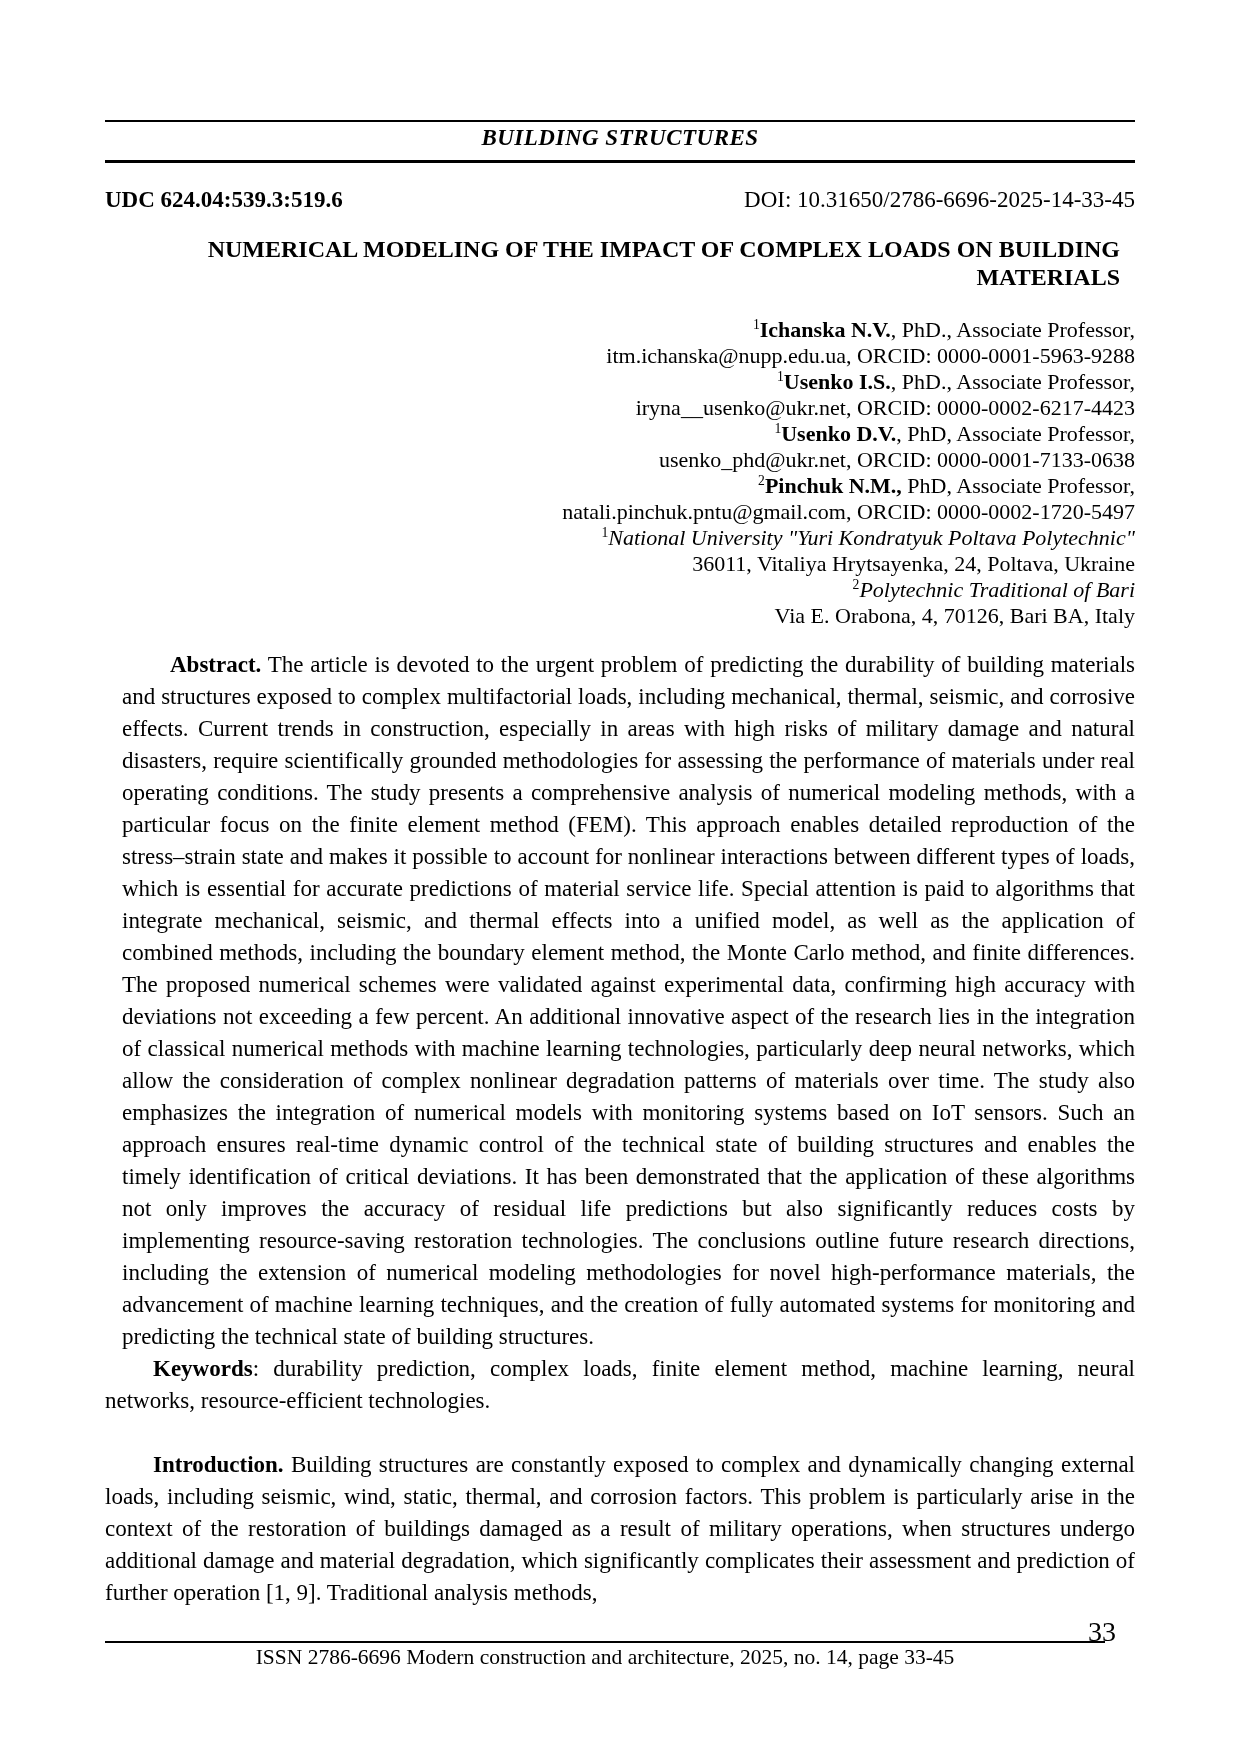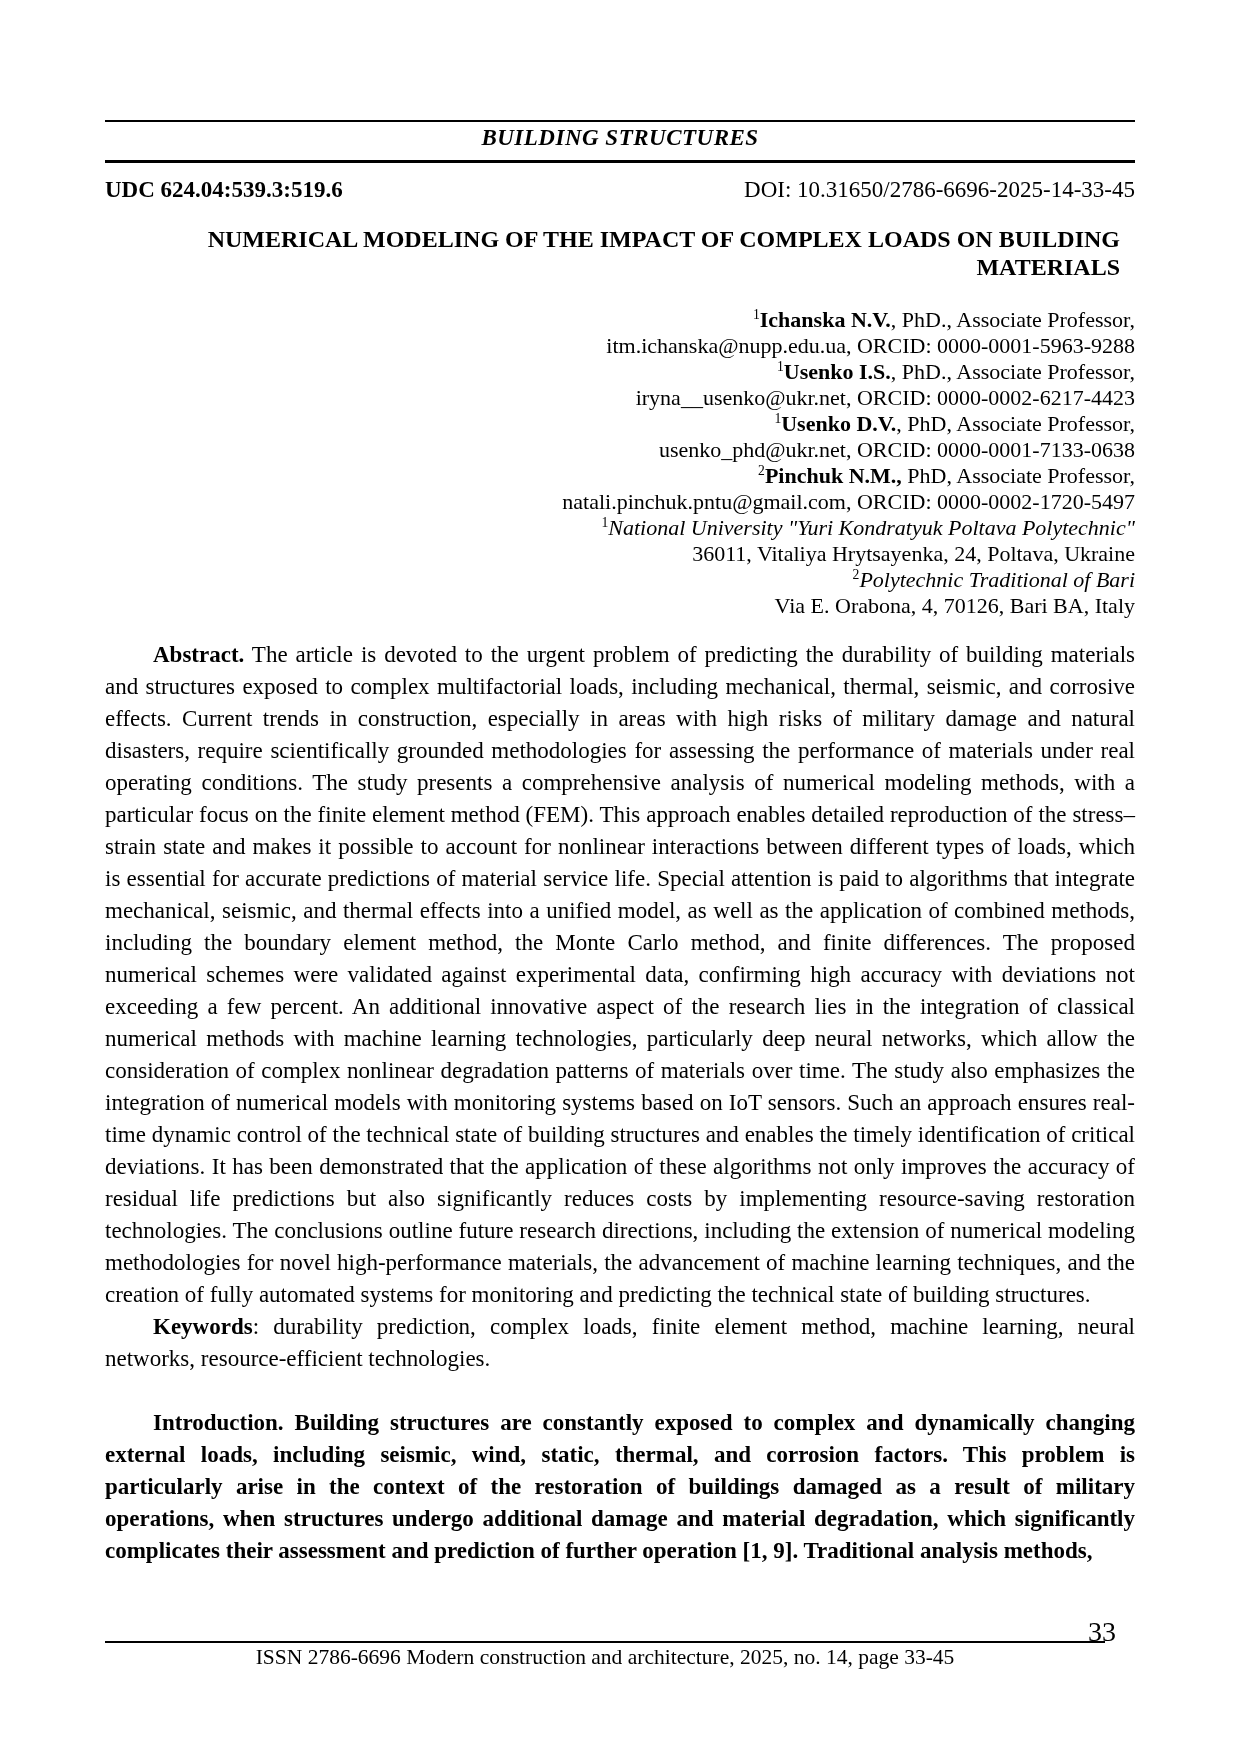--- a/index.html
+++ b/index.html
@@ -22,21 +22,21 @@
     font-weight: bold;
     font-style: italic;
     text-align: center;
     letter-spacing: 0.5px;
   }
   .rule-thick { margin-top: 9px; border-top: 3px solid #000; height: 0; }
   .meta-row {
     display: flex;
     justify-content: space-between;
     align-items: flex-end;
-    margin-top: 14px;
+    margin-top: 24px;
     font-size: 23px;
   }
   .udc { font-weight: bold; }
   .article-title {
     margin: 22px auto 8px;
     max-width: 1000px;
     font-size: 24px;
     line-height: 28px;
     font-weight: bold;
     text-align: right;
@@ -48,22 +48,22 @@
     line-height: 26px;
   }
   .authors sup { font-size: 0.62em; line-height: 0; }
   .body-par {
     margin: 0;
     text-align: justify;
     font-size: 23px;
     line-height: 32px;
     text-indent: 48px;
   }
-  .abstract { margin-top: 20px; }
-  .intro    { margin-top: 32px; font-weight: bold; }
+  .abstract { margin-top: 20px; margin-left: 17px; }
+  .intro    { margin-top: 32px; }
   .footer-rule {
     position: absolute;
     left: 105px;
     top: 1641px;
     width: 1000px;
     border-top: 2px solid #000;
     height: 0;
   }
   .footer-text {
     position: absolute;

